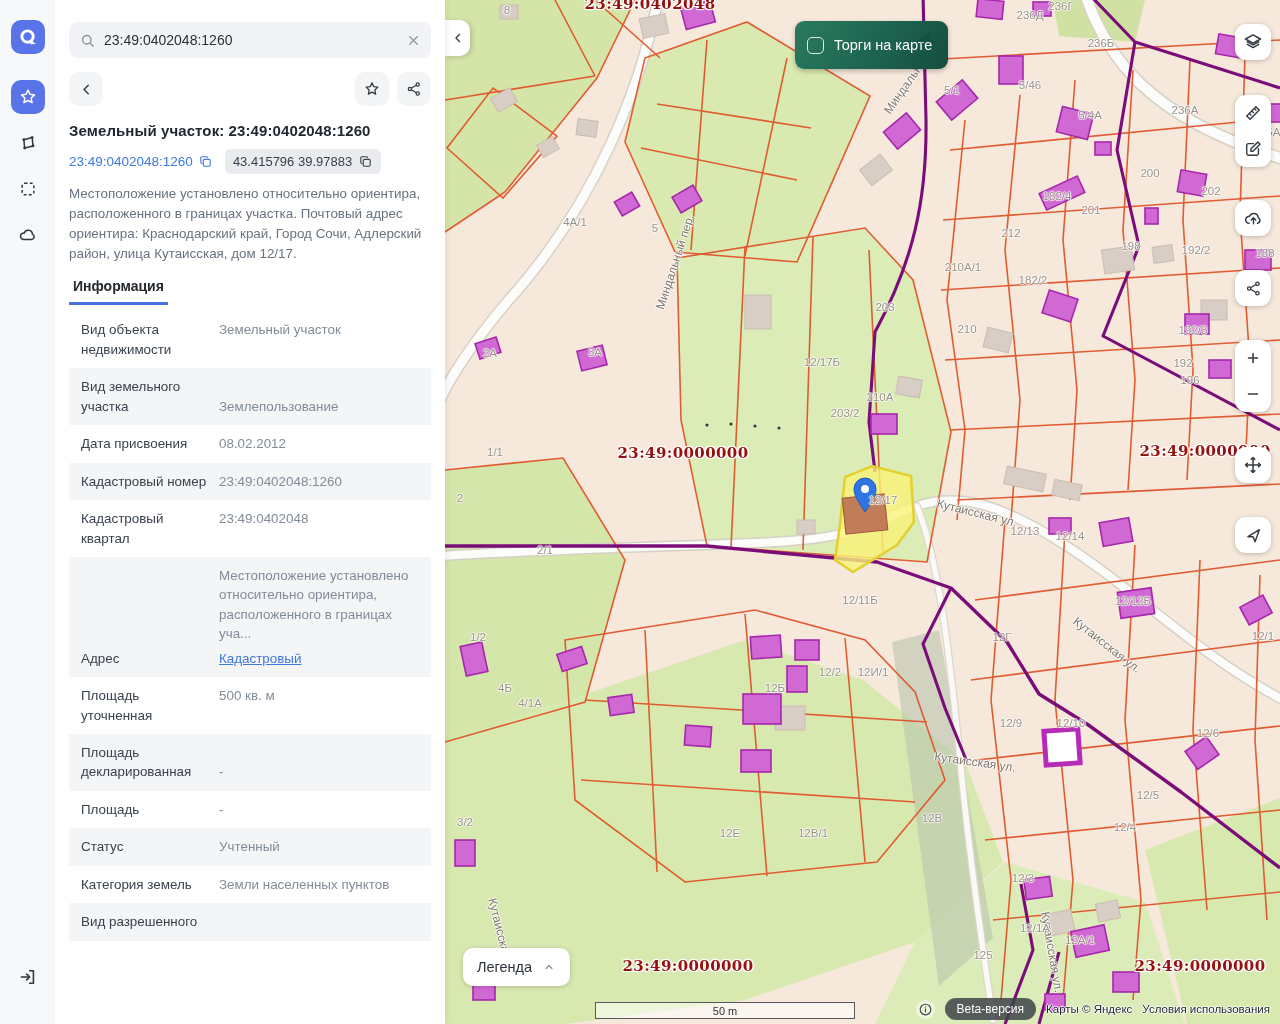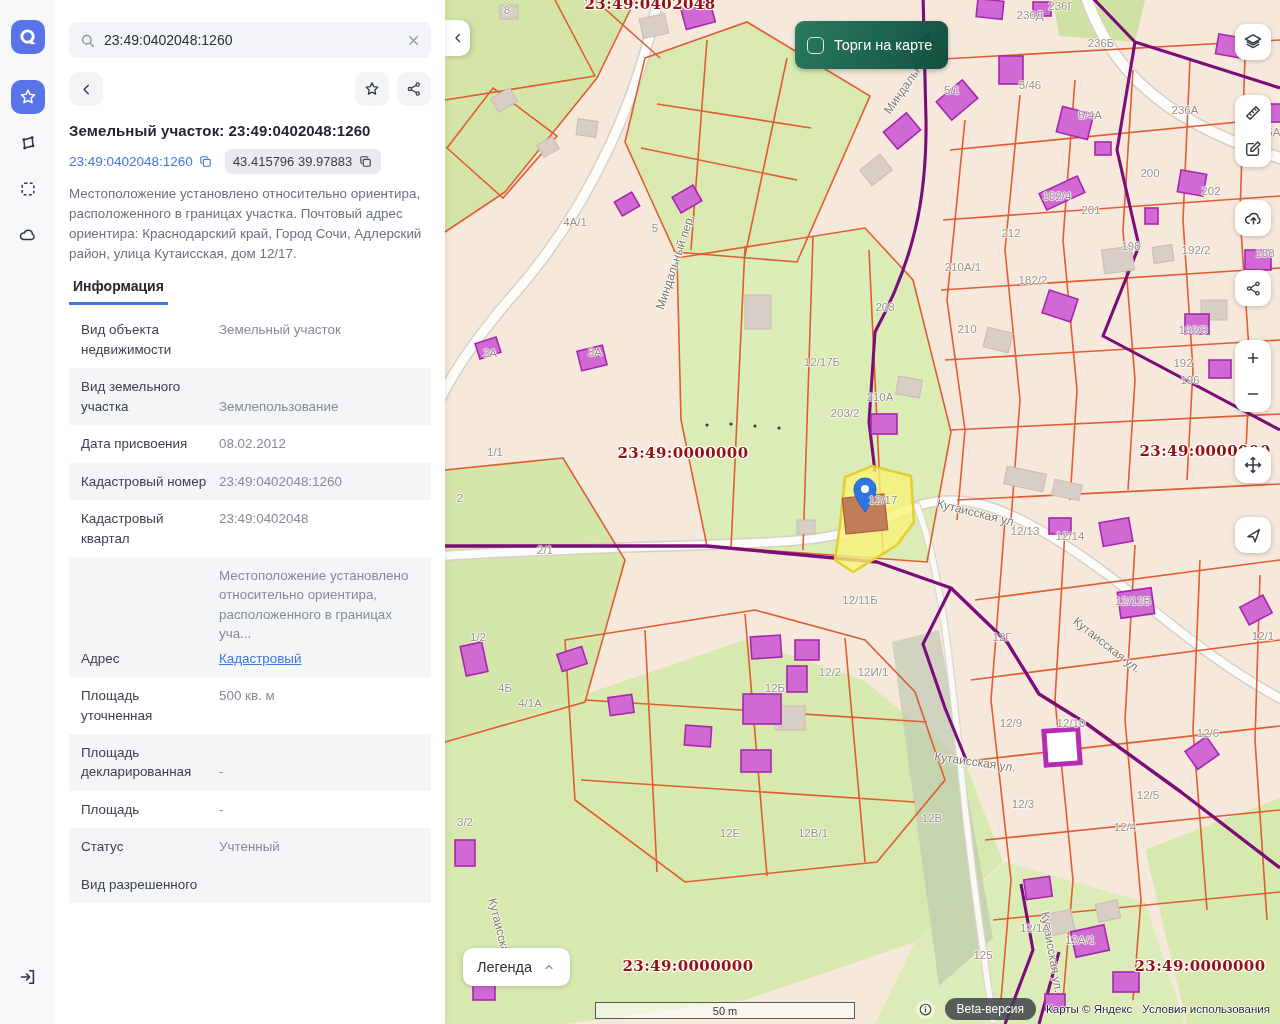--- a/index.html
+++ b/index.html
@@ -210,20 +210,24 @@
           <div class="info-label">Площадь декларированная</div>
           <div class="info-value">-</div>
         </div>
         <div class="info-row">
           <div class="info-label">Площадь</div>
           <div class="info-value">-</div>
         </div>
         <div class="info-row alt">
           <div class="info-label">Статус</div>
           <div class="info-value">Учтенный</div>
+        </div>
+        <div class="info-row">
+          <div class="info-label">Категория земель</div>
+          <div class="info-value">Земли населенных пунктов</div>
         </div>
         <div class="info-row alt">
           <div class="info-label">Вид разрешенного</div>
         </div>
       </div>
   </section>
 
   <div class="map">
     <svg class="base" width="835" height="1024" viewBox="0 0 835 1024">
       <rect x="0" y="0" width="835" height="1024" fill="#f6e8db"></rect>
@@ -417,21 +421,21 @@
         <span class="lbl-parcel" style="left: 330px; top: 688px;">12Б</span>
         <span class="lbl-parcel" style="left: 385px; top: 672px;">12/2</span>
         <span class="lbl-parcel" style="left: 428px; top: 672px; text-align: right;">12И/1</span>
         <span class="lbl-parcel" style="left: 566px; top: 723px;">12/9</span>
         <span class="lbl-parcel" style="left: 626px; top: 723px;">12/10</span>
         <span class="lbl-parcel" style="left: 763px; top: 733px;">12/6</span>
         <span class="lbl-parcel" style="left: 703px; top: 795px;">12/5</span>
         <span class="lbl-parcel" style="left: 285px; top: 833px;">12Е</span>
         <span class="lbl-parcel" style="left: 368px; top: 833px;">12В/1</span>
         <span class="lbl-parcel" style="left: 487px; top: 818px;">12В</span>
-        <span class="lbl-parcel" style="left: 578px; top: 804px;">12/3</span>
+        <span class="lbl-parcel" style="left: 578px; top: 878px;">12/3</span>
         <span class="lbl-parcel" style="left: 680px; top: 827px;">12/4</span>
         <span class="lbl-parcel" style="left: 20px; top: 822px;">3/2</span>
         <span class="lbl-parcel" style="left: 590px; top: 928px;">12/1А</span>
         <span class="lbl-parcel" style="left: 635px; top: 940px;">12А/1</span>
         <span class="lbl-parcel" style="left: 538px; top: 955px;">125</span>
       </div>
 
     <button class="collapse-tab">
       <svg width="14" height="14" viewBox="0 0 24 24" fill="none" stroke="currentColor" stroke-width="2.4" stroke-linecap="round" stroke-linejoin="round">
           <path d="M14.5 6 8.5 12l6 6"></path>

